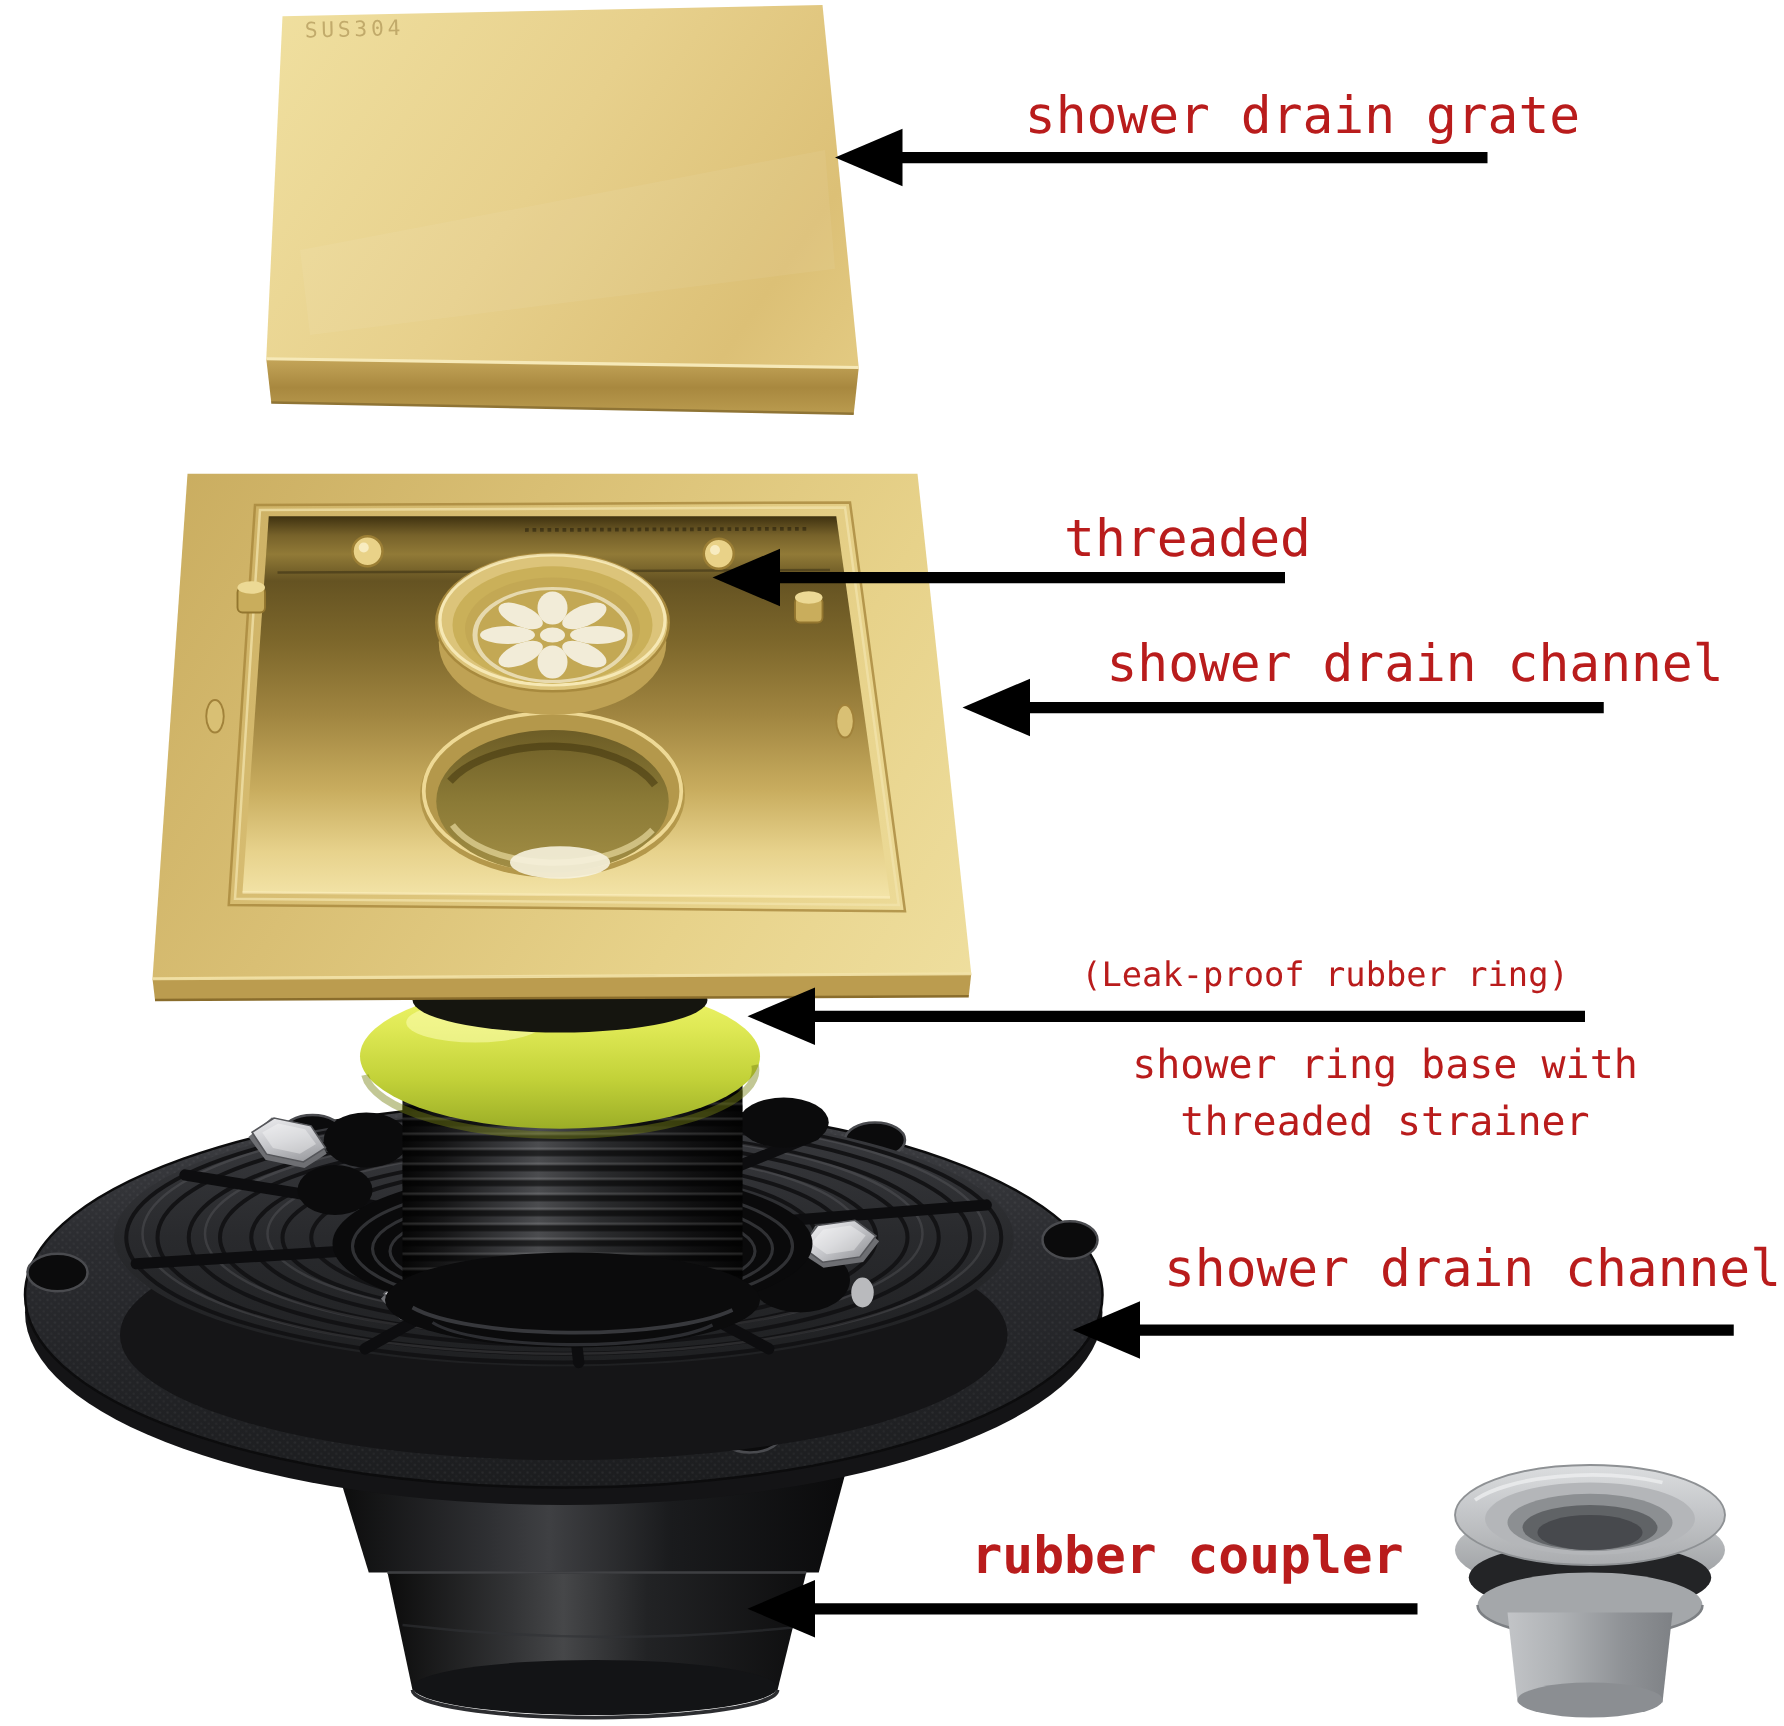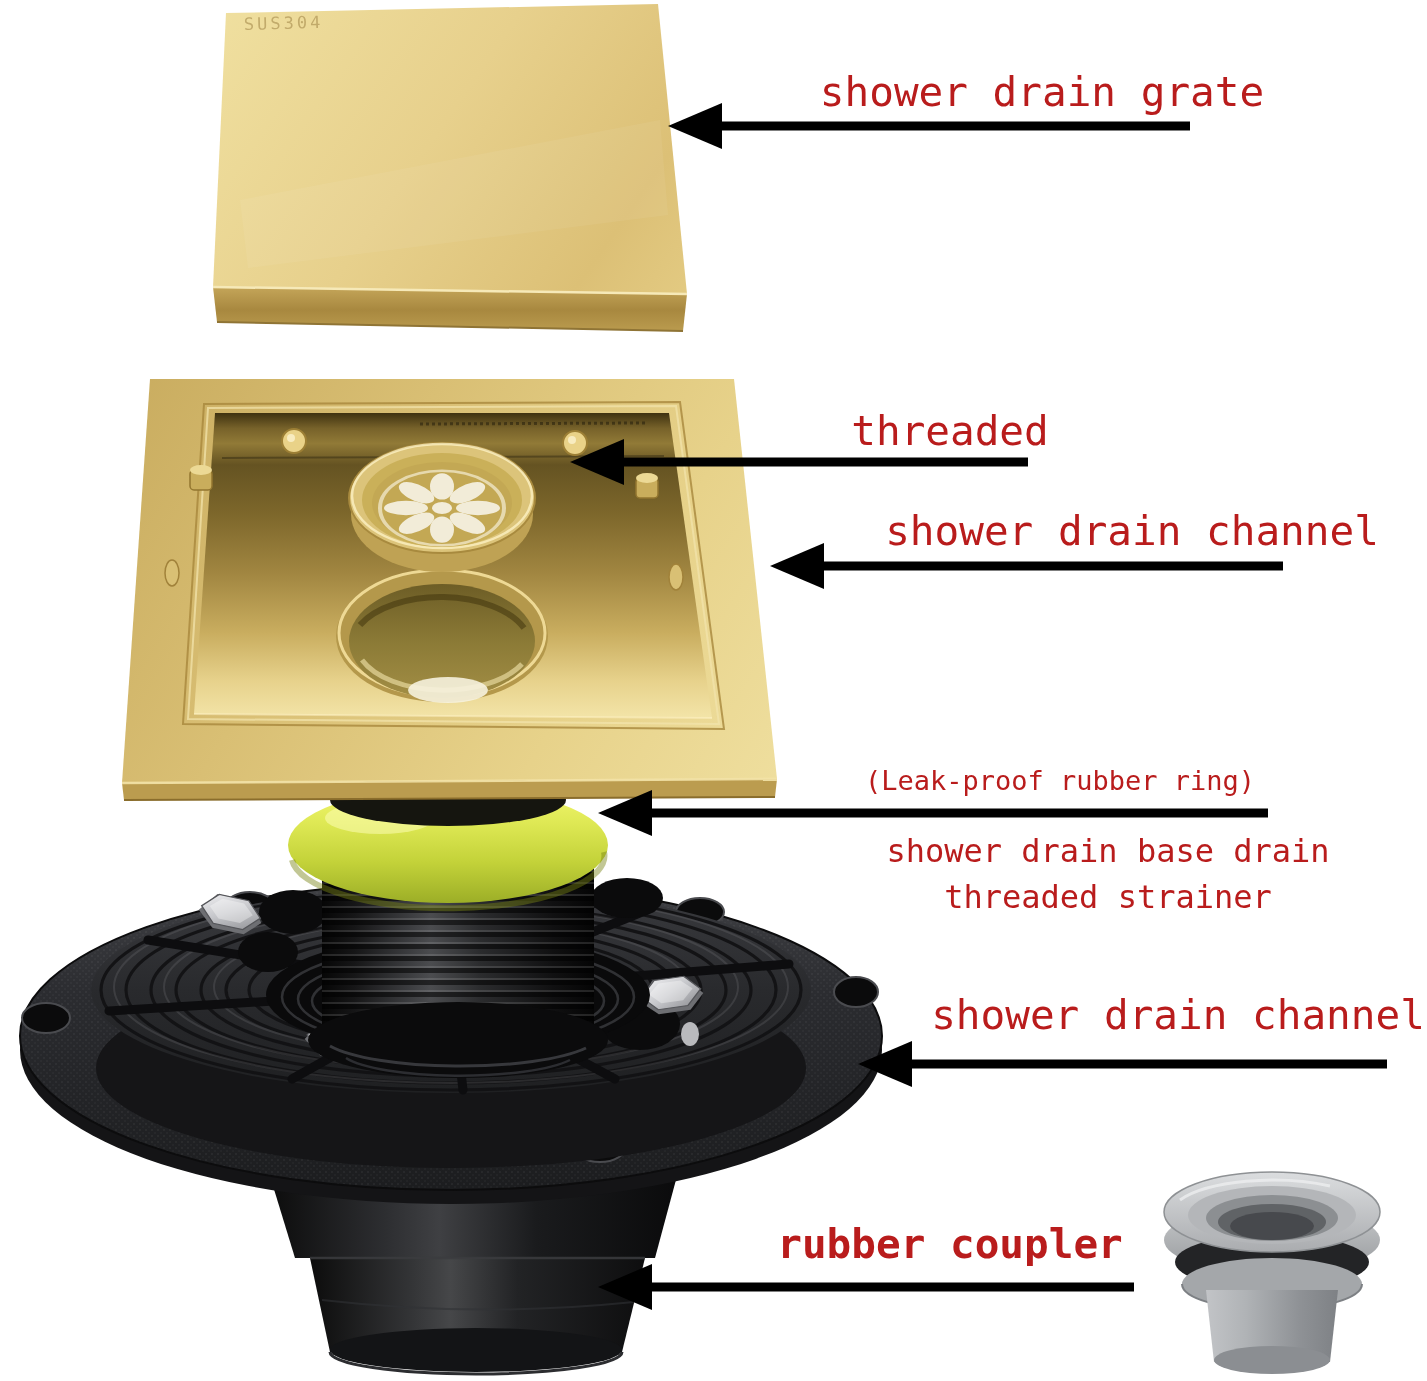--- a/index.html
+++ b/index.html
@@ -328,19 +328,19 @@
       <polygon points="598,1287 652,1264 652,1310" stroke="none"></polygon>
     </g>
   </g>
 </svg>
 
   <div class="lbl lbl-lg" style="left:1042px;top:70px;">shower drain grate</div>
   <div class="lbl lbl-lg" style="left:950px;top:409px;">threaded</div>
   <div class="lbl lbl-lg" style="left:1132px;top:509px;">shower drain channel</div>
   <div class="lbl lbl-sm" style="left:1060px;top:766px;">(Leak-proof rubber ring)</div>
   <div class="lbl lbl-md" style="left:1108px;top:828px;">
-    <div>shower drain base drain</div>
+    <div>shower ring base with</div>
     <div>threaded strainer</div>
   </div>
   <div class="lbl lbl-lg" style="left:1178px;top:993px;">shower drain channel</div>
   <div class="lbl lbl-lg" style="left:950px;top:1222px;font-weight:bold;">rubber coupler</div>
 
 </div>
 
 </body></html>

